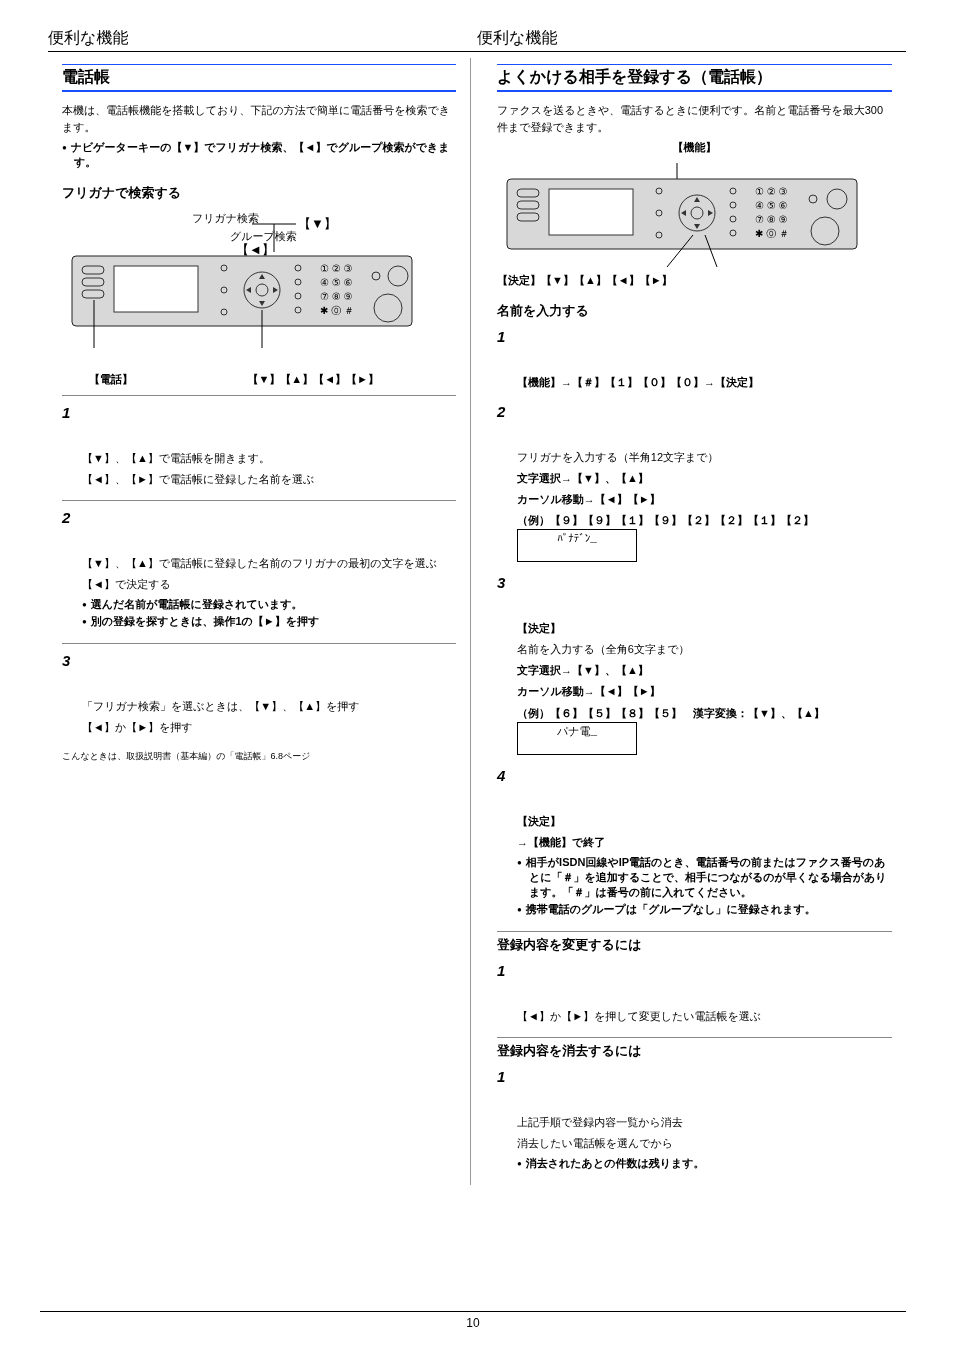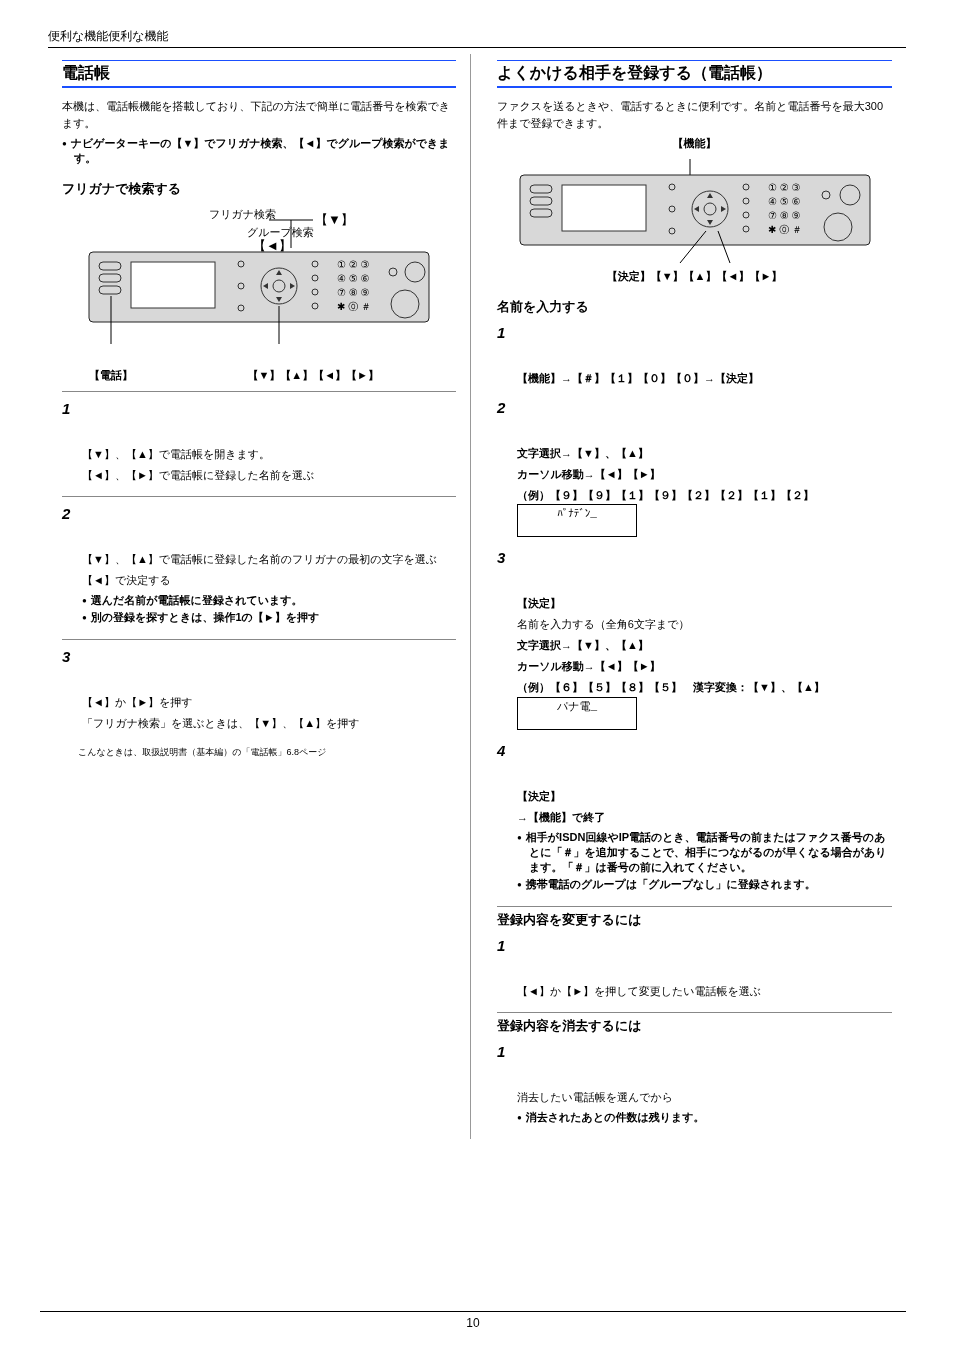--- a/index.html
+++ b/index.html
@@ -7,45 +7,45 @@
     font-family: "Hiragino Kaku Gothic Pro","Yu Gothic","Meiryo",Arial,sans-serif;
     font-size: 11px;
     color: #000;
     margin: 0;
     background: #fff;
     width: 954px;
     height: 1348px;
     position: relative;
     padding: 28px 48px 0 48px;
   }
-  .top-header { font-size: 12px; text-align: left; margin-bottom: 2px; }
+  .top-header { font-size: 16px; text-align: center; margin-bottom: 2px; }
   .top-header .pg { float: left; }
   hr.top { border: none; border-top: 1px solid #000; margin: 0 0 6px 0; }
   .columns { display: flex; gap: 12px; }
   .col { width: 50%; padding: 0 14px; }
   .col-left { border-right: 0.5px solid #999; }
   .h2bar { border-bottom: 2px solid #1a4fff; border-top: 1px solid #1a4fff; padding: 2px 0; margin: 6px 0 10px 0; }
   .h2bar h2 { font-size: 16px; margin: 0; font-weight: bold; }
   .sub { font-size: 13px; font-weight: bold; margin: 14px 0 4px 0; }
   p { margin: 4px 0; line-height: 1.55; }
   ul.bul { list-style: none; padding-left: 0; margin: 2px 0 6px 0; }
   ul.bul > li { padding-left: 12px; text-indent: -12px; margin: 2px 0; font-weight: bold; }
   ul.bul > li::before { content: "●"; font-size: 8px; margin-right: 4px; position: relative; top: -1px; }
   .step { display: flex; margin: 8px 0; }
   .step .num { flex: 0 0 20px; font-weight: bold; font-size: 15px; font-style: italic; }
   .step .body { flex: 1; margin-top: 42px; }
   .sep { border: none; border-top: 0.5px solid #888; margin: 4px 0; }
   .lcd { display: inline-block; border: 1px solid #000; min-width: 120px; height: 33px; text-align: center; font-family: "MS Gothic","Courier New",monospace; font-size: 11px; line-height: 18px; vertical-align: middle; }
   
-  .panel { margin: 8px 0; text-align: center; }
+  .panel { margin: 8px 0; text-align: left; }
   .callout { font-size: 11px; }
   .footer { position: absolute; bottom: 18px; left: 40px; right: 48px; }
   hr.bottom { border: none; border-top: 0.5px solid #000; margin: 0 0 4px 0; }
   .pgnum { text-align: center; font-size: 12px; }
-  .refnote { font-size: 9px; margin-top: 10px; margin-left: 16px; }
+  .refnote { font-size: 9px; margin-top: 10px; }
   .k { font-weight: bold; }
 </style>
 </head>
 <body>
 
 <div class="top-header">
   <span class="pg">便利な機能</span>
   <span>便利な機能</span>
 </div>
 <hr class="top">
@@ -130,22 +130,22 @@
         <ul class="bul">
           <li>選んだ名前が電話帳に登録されています。</li>
           <li>別の登録を探すときは、操作1の【►】を押す</li>
         </ul>
       </div>
     </div>
     <hr class="sep">
     <div class="step">
       <div class="num">3</div>
       <div class="body">
+        <p>「フリガナ検索」を選ぶときは、【▼】、【▲】を押す</p>
         <p>【◄】か【►】を押す</p>
-        <p>「フリガナ検索」を選ぶときは、【▼】、【▲】を押す</p>
       </div>
     </div>
 
     <div class="refnote">こんなときは、取扱説明書（基本編）の「電話帳」6.8ページ</div>
   </div>
 
   <div class="col">
     <div class="h2bar">
       <h2>よくかける相手を登録する（電話帳）</h2>
     </div>
@@ -191,20 +191,21 @@
     <div class="step">
       <div class="num">1</div>
       <div class="body">
         <p class="k">【機能】→【＃】【１】【０】【０】→【決定】</p>
       </div>
     </div>
 
     <div class="step">
       <div class="num">2</div>
       <div class="body">
+        <p>フリガナを入力する（半角12文字まで）</p>
         <p class="k">文字選択→【▼】、【▲】</p>
         <p class="k">カーソル移動→【◄】【►】</p>
         <p>
           <span class="k">（例）【９】【９】【１】【９】【２】【２】【１】【２】</span>
           &nbsp;<span class="lcd">ﾊﾟﾅﾃﾞﾝ_</span>
         </p>
       </div>
     </div>
 
     <div class="step">
@@ -240,20 +241,21 @@
       <div class="body">
         <p>【◄】か【►】を押して変更したい電話帳を選ぶ</p>
       </div>
     </div>
 
     <hr class="sep">
     <div class="sub" style="margin-top:4px;">登録内容を消去するには</div>
     <div class="step">
       <div class="num">1</div>
       <div class="body">
+        <p>上記手順で登録内容一覧から消去</p>
         <p>消去したい電話帳を選んでから</p>
         <ul class="bul">
           <li>消去されたあとの件数は残ります。</li>
         </ul>
       </div>
     </div>
 
   </div>
 </div>
 

